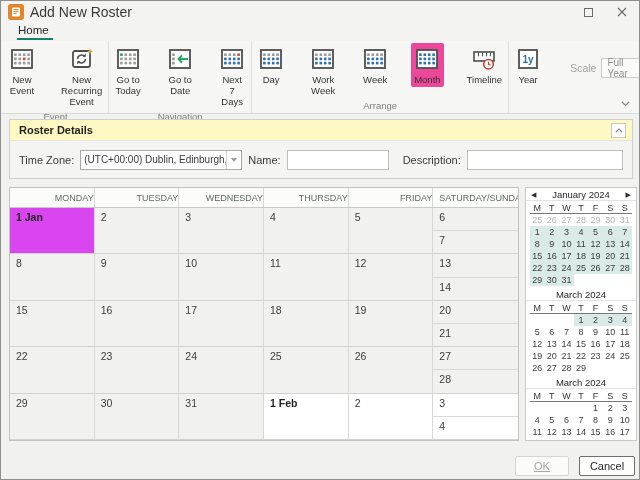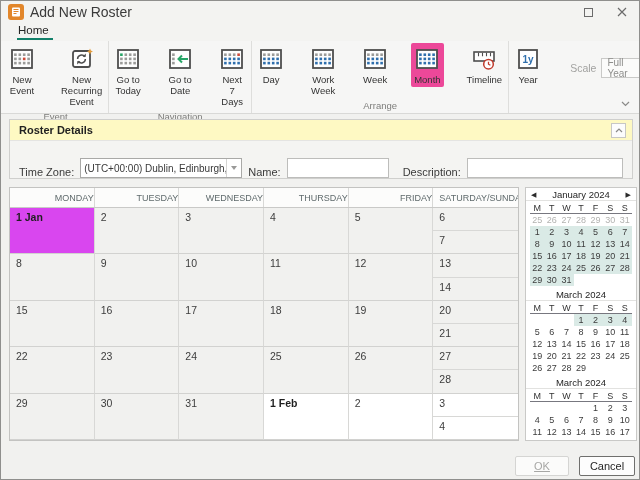--- a/index.html
+++ b/index.html
@@ -30,21 +30,21 @@
   .scale-dd{width:80px;height:20px;border:1px solid #c9c9c7;background:#fbfbfa;display:flex;align-items:center;}
   .scale-dd span{flex:1;font-size:10px;color:#8e8e8c;padding-left:5px;}
   .dd-arrow{width:14px;display:flex;align-items:center;justify-content:center;}
   .tri-down{width:0;height:0;border-left:3.5px solid transparent;border-right:3.5px solid transparent;border-top:4px solid #9a9a98;}
   .ribbon-collapse{position:absolute;right:6px;bottom:2px;width:16px;height:14px;display:flex;align-items:center;justify-content:center;}
   
   .rd-panel{position:absolute;left:8px;top:118px;width:624px;height:60px;border:1px solid #cfcfcd;background:#f4f4f2;}
   .rd-header{height:21px;background:#fef9c3;border-bottom:1px solid #e4e4e2;display:flex;align-items:center;padding:0 6px 0 9px;}
   .rd-title{font-weight:bold;font-size:11px;color:#222;}
   .rd-collapse{margin-left:auto;width:15px;height:15px;border:1px solid #c7c7c5;background:#fcfcfc;display:flex;align-items:center;justify-content:center;}
-  .rd-body{display:flex;align-items:flex-end;height:37px;padding:0 9px;gap:6px;font-size:11px;color:#3a3a3a;}
+  .rd-body{display:flex;align-items:center;height:37px;padding:0 9px;gap:6px;font-size:11px;color:#3a3a3a;}
   .combo{width:162px;height:20px;background:#fff;border:1px solid #a9a9a7;display:flex;align-items:center;}
   .combo-text{flex:1;font-size:10px;color:#3a3a3a;padding:0 3px;white-space:nowrap;overflow:hidden;}
   .combo-btn{width:15px;height:100%;border-left:1px solid #d5d5d3;display:flex;align-items:center;justify-content:center;}
   .txt{height:20px;border:1px solid #bdbdbb;background:#fff;font-size:11px;padding:0 4px;font-family:"Liberation Sans",sans-serif;}
   .txt.name{width:102px;}
   .txt.desc{flex:1;}
   .lbl-desc{margin-left:8px;}
   
   .month-grid{position:absolute;left:8px;top:186px;width:510px;height:254px;border:1px solid #c3c3c1;background:#fff;}
   .mg-header{display:grid;grid-template-columns:repeat(6,1fr);height:20px;background:#fcfcfb;border-bottom:1px solid #c9c9c7;}

